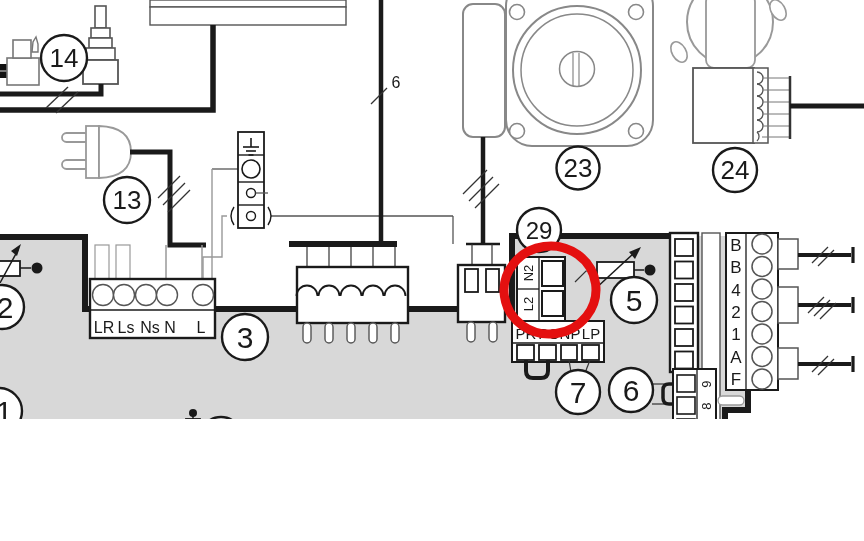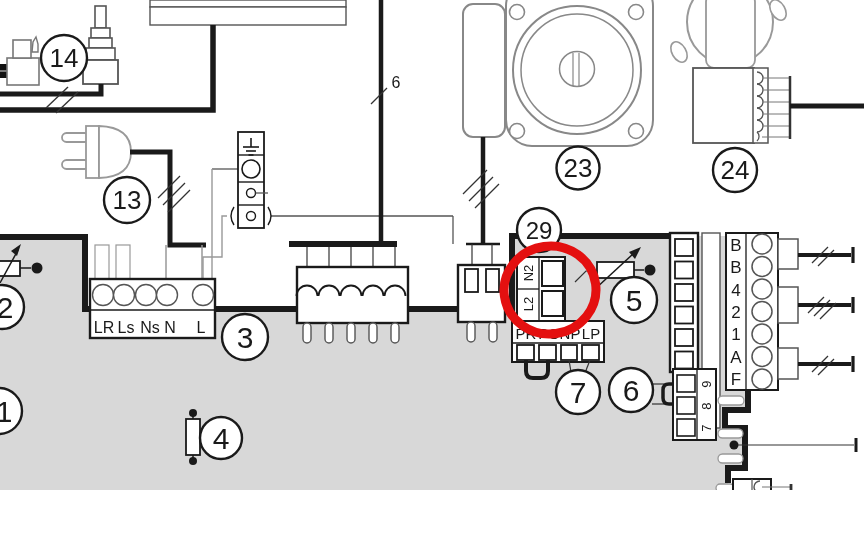--- a/index.html
+++ b/index.html
@@ -1,16 +1,16 @@
 <!DOCTYPE html>
 <html><head>
 <meta charset="utf-8">
 <style>
   html,body{margin:0;padding:0;background:#fff;}
-  #stage{position:relative;width:864px;height:490px;overflow:hidden;background:#fff;
+  #stage{position:relative;width:864px;height:419px;overflow:hidden;background:#fff;
          font-family:"Liberation Sans", sans-serif;}
   svg text{font-family:"Liberation Sans", sans-serif;fill:#1a1a1a;}
   .callout-txt{font-size:26px;}
   .callout-txt-sm{font-size:24px;}
   .callout-txt-lg{font-size:30px;}
   .blk-lbl{font-size:16px;}
   .b-lbl{font-size:17px;}
   .pr-lbl{font-size:15px;}
   .rot-lbl{font-size:13px;}
   .wire-lbl{font-size:16px;}

